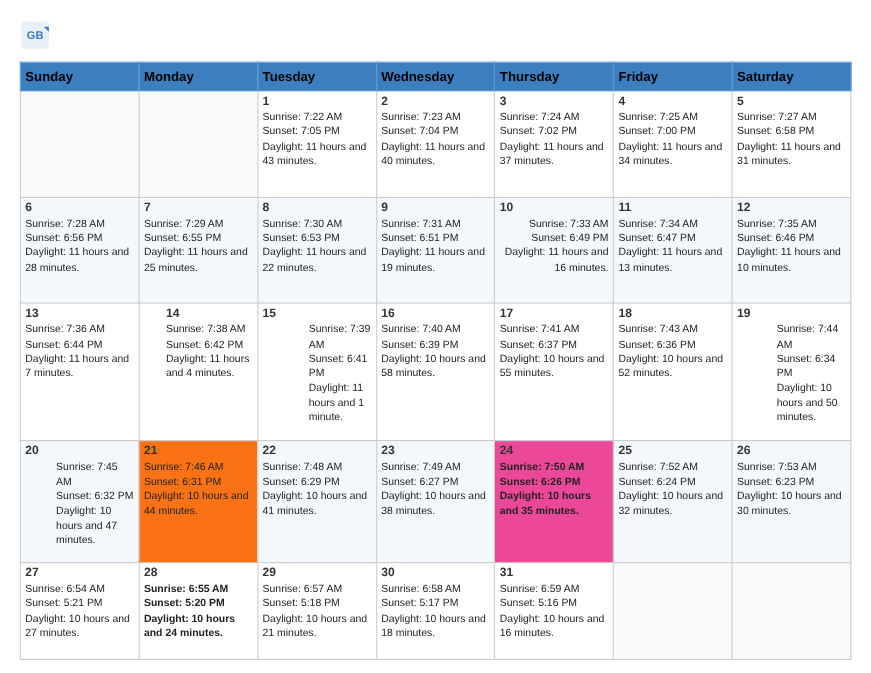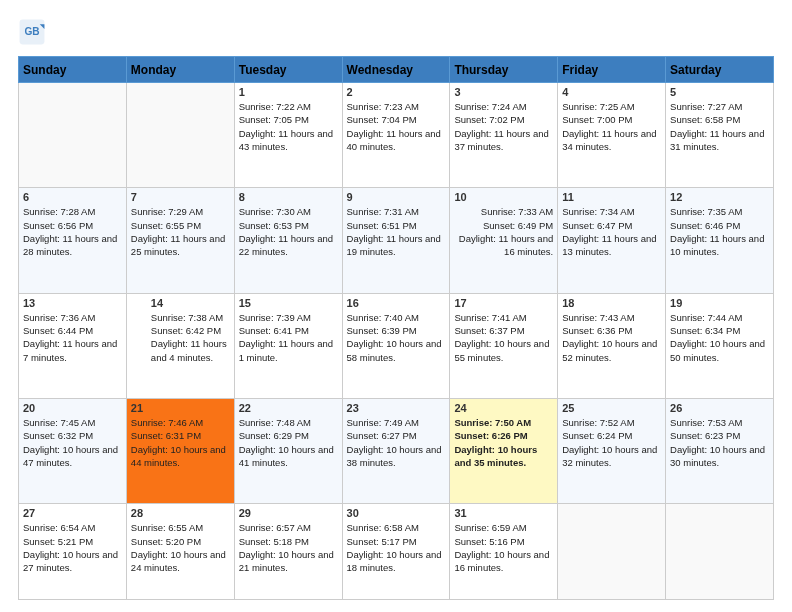--- a/index.html
+++ b/index.html
@@ -229,21 +229,21 @@
 Daylight: 11 hours and 7 minutes.</div>
           </td>
           <td style="background: rgb(255, 255, 255); padding-left: 24px;">
             <span class="day-num">14</span>
             <div class="day-info" style="white-space: pre-line;">Sunrise: 7:38 AM
 Sunset: 6:42 PM
 Daylight: 11 hours and 4 minutes.</div>
           </td>
           <td style="background: rgb(255, 255, 255);">
             <span class="day-num">15</span>
-            <div class="day-info" style="white-space: pre-line;">Sunrise: 7:39 AM
+            <div class="day-info" style="white-space: pre-line; margin-left: 42px;">Sunrise: 7:39 AM
 Sunset: 6:41 PM
 Daylight: 11 hours and 1 minute.</div>
           </td>
           <td style="background: rgb(255, 255, 255);">
             <span class="day-num">16</span>
             <div class="day-info" style="white-space: pre-line;">Sunrise: 7:40 AM
 Sunset: 6:39 PM
 Daylight: 10 hours and 58 minutes.</div>
           </td>
           <td style="background: rgb(255, 255, 255);">
@@ -253,29 +253,29 @@
 Daylight: 10 hours and 55 minutes.</div>
           </td>
           <td style="background: rgb(255, 255, 255);">
             <span class="day-num">18</span>
             <div class="day-info" style="white-space: pre-line;">Sunrise: 7:43 AM
 Sunset: 6:36 PM
 Daylight: 10 hours and 52 minutes.</div>
           </td>
           <td style="background: rgb(255, 255, 255);">
             <span class="day-num">19</span>
-            <div class="day-info" style="white-space: pre-line;">Sunrise: 7:44 AM
+            <div class="day-info" style="white-space: pre-line; margin-left: 36px;">Sunrise: 7:44 AM
 Sunset: 6:34 PM
 Daylight: 10 hours and 50 minutes.</div>
           </td>
         </tr>
         <tr>
           <td style="background: rgb(244, 248, 253);">
             <span class="day-num">20</span>
-            <div class="day-info" style="white-space: pre-line;">Sunrise: 7:45 AM
+            <div class="day-info" style="white-space: pre-line; margin-left: 28px;">Sunrise: 7:45 AM
 Sunset: 6:32 PM
 Daylight: 10 hours and 47 minutes.</div>
           </td>
           <td style="background: #f97316;">
             <span class="day-num">21</span>
             <div class="day-info" style="white-space: pre-line;">Sunrise: 7:46 AM
 Sunset: 6:31 PM
 Daylight: 10 hours and 44 minutes.</div>
           </td>
           <td style="background: rgb(244, 248, 253);">
@@ -283,21 +283,21 @@
             <div class="day-info" style="white-space: pre-line;">Sunrise: 7:48 AM
 Sunset: 6:29 PM
 Daylight: 10 hours and 41 minutes.</div>
           </td>
           <td style="background: rgb(244, 248, 253);">
             <span class="day-num">23</span>
             <div class="day-info" style="white-space: pre-line;">Sunrise: 7:49 AM
 Sunset: 6:27 PM
 Daylight: 10 hours and 38 minutes.</div>
           </td>
-          <td style="background: #fef9c3;">
+          <td style="background: #ec4899;">
             <span class="day-num">24</span>
             <div class="day-info" style="white-space: pre-line; font-weight: bold;">Sunrise: 7:50 AM
 Sunset: 6:26 PM
 Daylight: 10 hours and 35 minutes.</div>
           </td>
           <td style="background: rgb(244, 248, 253);">
             <span class="day-num">25</span>
             <div class="day-info" style="white-space: pre-line;">Sunrise: 7:52 AM
 Sunset: 6:24 PM
 Daylight: 10 hours and 32 minutes.</div>
@@ -311,21 +311,21 @@
         </tr>
         <tr class="last-row">
           <td style="background: rgb(255, 255, 255);">
             <span class="day-num">27</span>
             <div class="day-info" style="white-space: pre-line;">Sunrise: 6:54 AM
 Sunset: 5:21 PM
 Daylight: 10 hours and 27 minutes.</div>
           </td>
           <td style="background: rgb(255, 255, 255);">
             <span class="day-num">28</span>
-            <div class="day-info" style="white-space: pre-line;">Sunrise: 6:55 AM
+            <div class="day-info" style="white-space: pre-line; font-weight: bold;">Sunrise: 6:55 AM
 Sunset: 5:20 PM
 Daylight: 10 hours and 24 minutes.</div>
           </td>
           <td style="background: rgb(255, 255, 255);">
             <span class="day-num">29</span>
             <div class="day-info" style="white-space: pre-line;">Sunrise: 6:57 AM
 Sunset: 5:18 PM
 Daylight: 10 hours and 21 minutes.</div>
           </td>
           <td style="background: rgb(255, 255, 255);">

